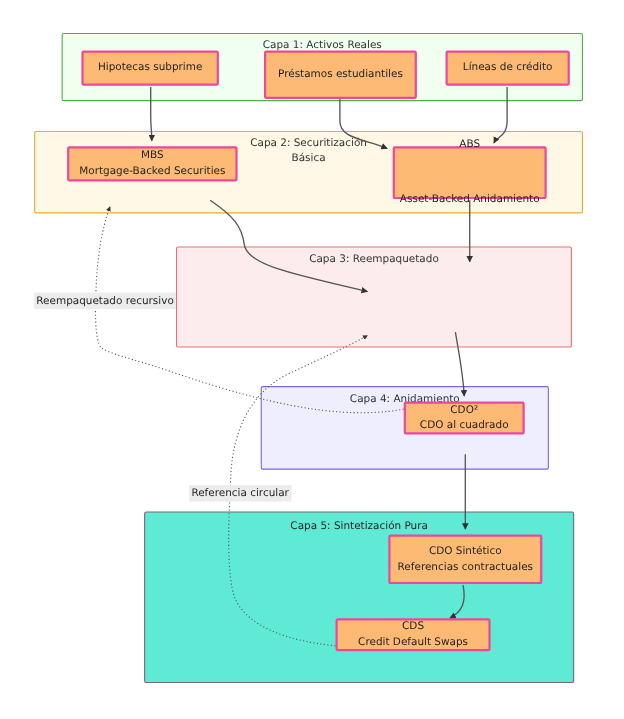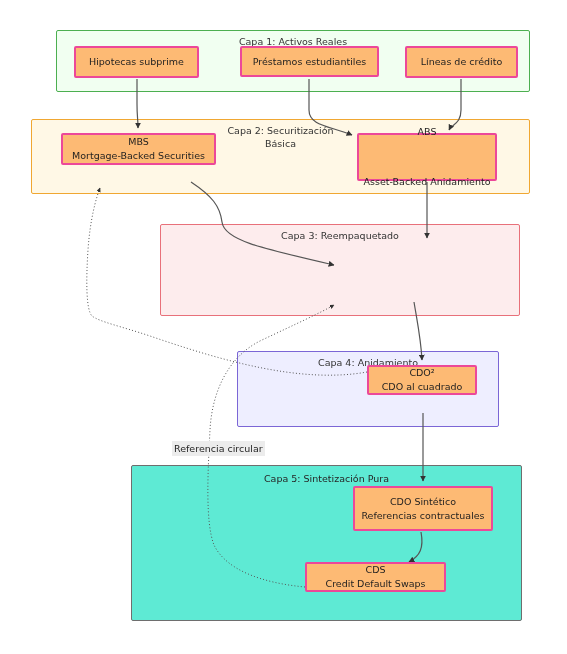--- a/index.html
+++ b/index.html
@@ -65,21 +65,21 @@
     justify-content: center;
     font-size: 9.5px;
     line-height: 14px;
     color: #1f1f1f;
     text-align: center;
     z-index: 5;
   }
   .node .l2 { display: block; }
 
   #node-hipotecas   { left: 74px;  top: 46px;  width: 125px; height: 32px; }
-  #node-prestamos   { left: 240px; top: 46px;  width: 139px; height: 31px; }
+  #node-prestamos   { left: 240px; top: 46px;  width: 139px; height: 44px; }
   #node-lineas      { left: 405px; top: 46px;  width: 113px; height: 32px; }
   #node-mbs         { left: 61px;  top: 133px; width: 155px; height: 32px; }
   #node-abs         { left: 357px; top: 133px; width: 140px; height: 48px; gap: 36px; }
   #node-cdo         { left: 339px; top: 243px; width: 152px; height: 58px; }
   #node-cdo2        { left: 367px; top: 365px; width: 110px; height: 30px; }
   #node-cdosint     { left: 353px; top: 486px; width: 140px; height: 45px; }
   #node-cds         { left: 305px; top: 562px; width: 141px; height: 30px; }
 
   
   .edge-label {
@@ -206,16 +206,17 @@
   <div class="node" id="node-cdosint">
     <span class="l1">CDO Sintético</span>
     <span class="l2">Referencias contractuales</span>
   </div>
 
   <div class="node" id="node-cds">
     <span class="l1">CDS</span>
     <span class="l2">Credit Default Swaps</span>
   </div>
 
+  <div class="edge-label" id="edge-label-recursivo">Reempaquetado recursivo</div>
 
   <div class="edge-label" id="edge-label-circular">Referencia circular</div>
 
 </div>
 
 </body></html>

